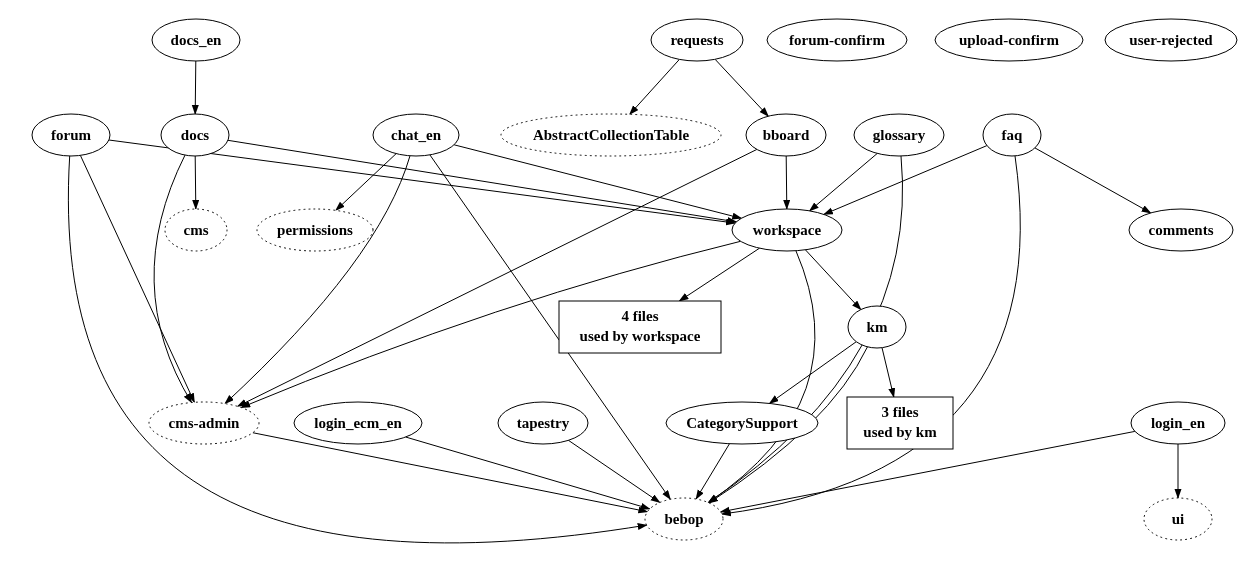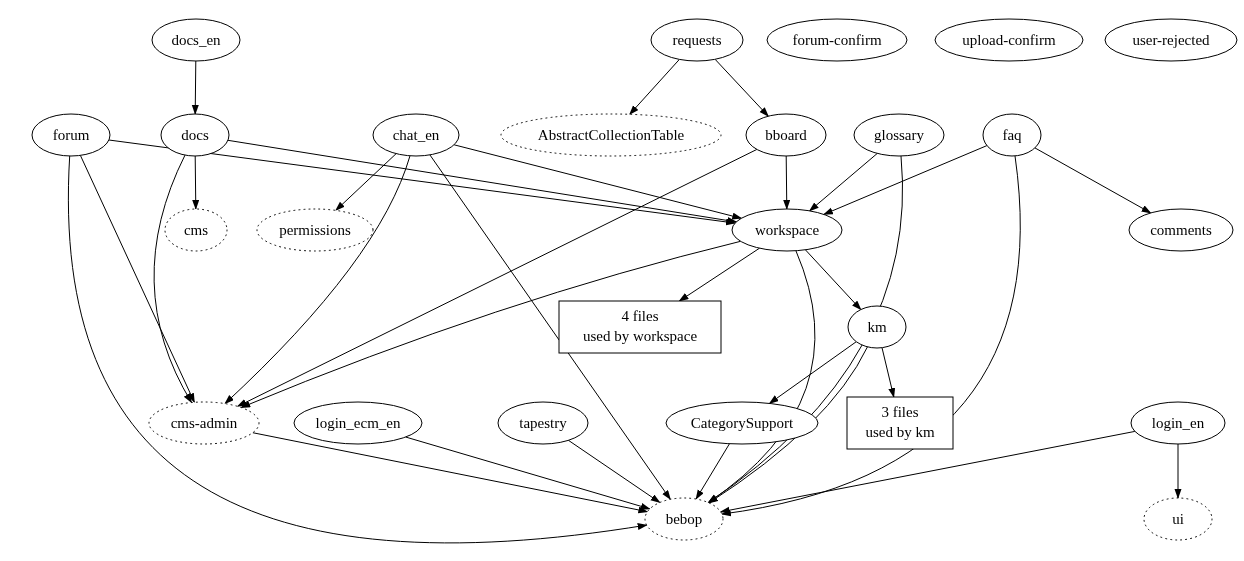--- a/index.html
+++ b/index.html
@@ -1,16 +1,16 @@
 <!DOCTYPE html>
 <html><head>
 <meta charset="utf-8">
 <style>
   html,body{margin:0;padding:0;background:#ffffff;}
-  .stage{position:relative;width:1244px;height:561px;background:#ffffff;overflow:hidden;}
+  .stage{position:relative;width:1244px;height:561px;background:#ffffff;overflow:hidden;font-weight:bold;}
   svg{display:block;width:1244px;height:561px;}
   .edge{fill:none;stroke:#000000;stroke-width:1;}
   .node-shape{fill:#ffffff;stroke:#000000;stroke-width:1;}
   .dotted{stroke-dasharray:1 4;stroke-linecap:round;}
   .node-label{font-family:"Liberation Serif","DejaVu Serif",serif;font-size:15px;fill:#000000;text-anchor:middle;}
 </style>
 </head>
 <body>
 
 <div class="stage">

